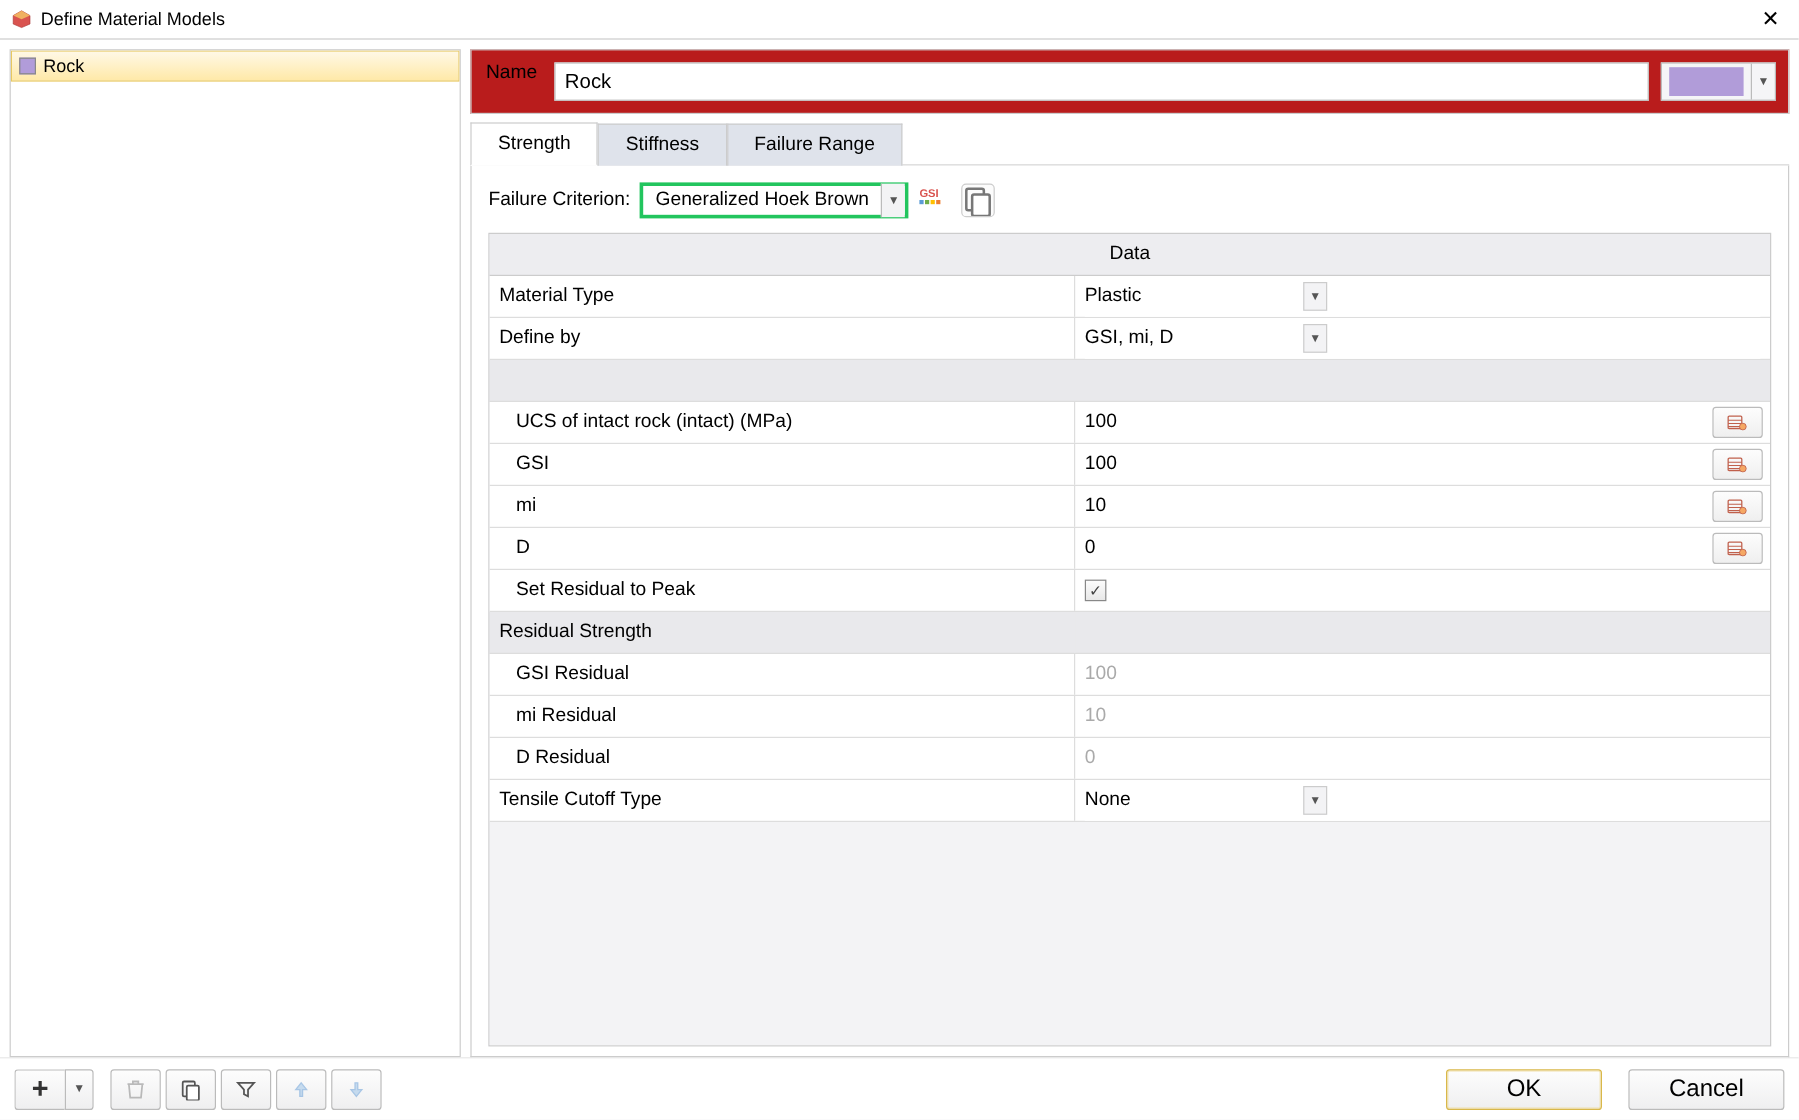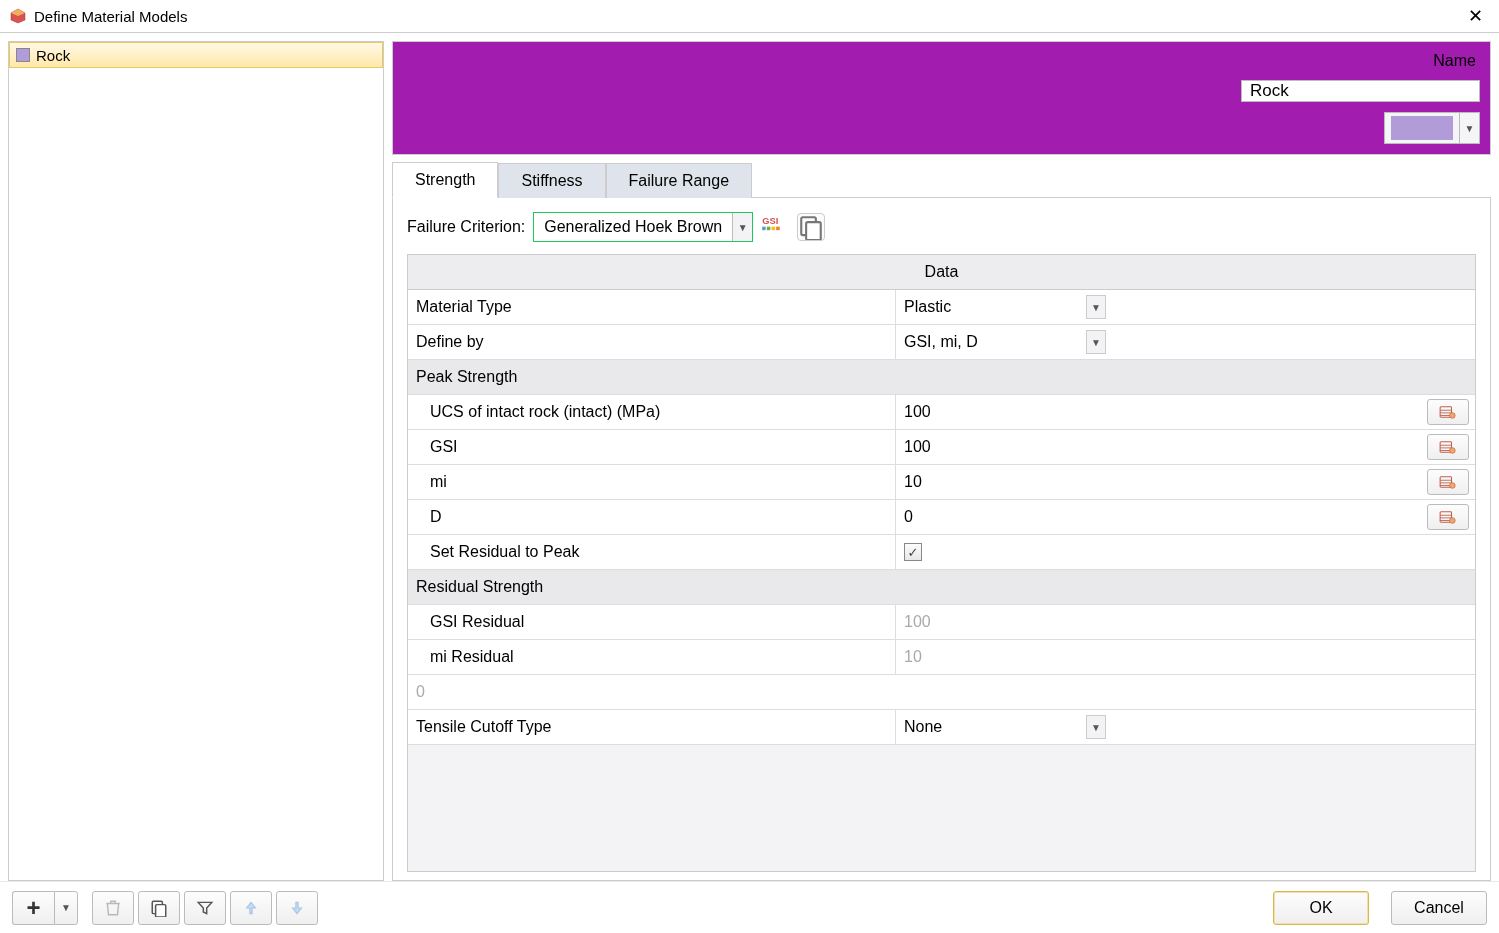--- a/index.html
+++ b/index.html
@@ -13,36 +13,36 @@
 .main { display: flex; height: 848px; }
 
 .sidebar { width: 376px; border: 1px solid #ccc; margin: 8px 4px 0 8px; background: #fff; display:flex; flex-direction:column; }
 .sidebar-list { flex:1; overflow:auto; }
 .sidebar-item { display: flex; align-items: center; height: 26px; padding: 0 6px; background: linear-gradient(#fff8e6, #ffe9a8); border: 1px solid #e8c860; cursor: pointer; }
 .sidebar-item .swatch { width: 14px; height: 14px; background: #b19cd9; border: 1px solid #888; margin-right: 6px; }
 .sidebar-item .label { font-size: 15px; }
 
 .content { flex: 1; margin: 8px 8px 0 4px; display: flex; flex-direction: column; }
 
-.name-row { display: flex; align-items: flex-end; background: #a21caf; border: 1px solid #ccc; padding: 10px 10px; gap: 10px; flex-direction: column; }
+.name-row { display: flex; align-items: flex-start; background: #b91c1c; border: 1px solid #ccc; padding: 10px 10px; gap: 10px; }
 .name-row .lbl { font-size: 16px; padding: 0 4px 0 2px; }
 .name-row input.name { flex: 1; height: 32px; border: 1px solid #bbb; padding: 0 8px; font-size: 17px; background: #fff; }
 .color-combo { display: flex; align-items: center; border: 1px solid #bbb; background: #f5f5f7; height: 32px; }
 .color-combo .swatch { width: 62px; height: 24px; background: #b19cd9; margin: 0 6px; }
 .color-combo .chev { width: 20px; height: 30px; border-left: 1px solid #bbb; display:flex; align-items:center; justify-content:center; font-size:10px; color:#555; }
 
 .tabstrip { display: flex; align-items: flex-end; margin-top: 6px; border-bottom: 1px solid #ccc; }
 .tab { padding: 8px 22px; border: 1px solid #ccc; border-bottom: none; background: #dfe3eb; margin-right: 0; position: relative; top: 1px; cursor: pointer; font-size: 16px; }
 .tab.active { background: #fff; border-bottom: 1px solid #fff; }
 
 .panel { flex: 1; border: 1px solid #ccc; border-top: none; background: #fff; padding: 14px 14px 8px 14px; display:flex; flex-direction:column; }
 
 .fc-row { display: flex; align-items: center; gap: 8px; margin-bottom: 12px; }
 .fc-row .lbl { font-size: 16px; }
-.combo { display: flex; align-items: center; border: 1px solid #22c55e; background: #fff; height: 30px; }
+.combo { display: flex; align-items: center; border: 3px solid #22c55e; background: #fff; height: 30px; }
 .combo .val { padding: 0 10px; font-size: 16px; min-width: 182px; }
 .combo .chev { width: 20px; height: 28px; border-left: 1px solid #bbb; display:flex; align-items:center; justify-content:center; font-size:10px; color:#555; background:#f3f3f5; }
 .icon-btn { width: 28px; height: 28px; border: 1px solid #ccc; border-radius: 4px; display:flex; align-items:center; justify-content:center; background:#fcfcfc; cursor:pointer; }
 .icon-btn.naked { border:none; background:transparent; }
 
 .grid { border: 1px solid #ccc; flex:1; display:flex; flex-direction:column; background:#f3f3f5; }
 .grid .hdr { display: flex; background: #ededf0; border-bottom: 1px solid #ccc; }
 .grid .hdr .cell { padding: 8px 10px; font-size: 16px; text-align: center; }
 .col-type { width: 488px; border-right: 1px solid #ccc; }
 .col-data { flex: 1; }
@@ -71,21 +71,21 @@
 .tool-group { display: flex; gap: 0; margin-right: 14px; }
 .tool-btn { width: 42px; height: 34px; border: 1px solid #bbb; background: linear-gradient(#fdfdfd,#efeff0); display:flex; align-items:center; justify-content:center; cursor:pointer; font-size:20px; color:#333; }
 .tool-btn.split-main { border-right: none; border-radius: 3px 0 0 3px; }
 .tool-btn.split-chev { width: 24px; border-radius: 0 3px 3px 0; font-size:10px; color:#555; }
 .tool-btn.single { border-radius: 3px; }
 .tool-btn + .tool-btn.single { margin-left:4px; }
 .tool-btn svg { width:18px; height:18px; }
 .tool-btn.disabled svg { opacity:0.55; }
 
 .footer .spacer { flex:1; }
-.btn { width: 96px; height: 34px; border: 1px solid #bbb; background: linear-gradient(#fdfdfd,#efeff0); border-radius: 3px; font-size: 16px; cursor:pointer; }
+.btn { width: 130px; height: 34px; border: 1px solid #bbb; background: linear-gradient(#fdfdfd,#efeff0); border-radius: 3px; font-size: 20px; cursor:pointer; }
 .btn.primary { border: 1px solid #d9b84a; box-shadow: 0 0 0 1px #efe0ac inset; }
 .btn + .btn { margin-left: 22px; }
 </style>
 </head>
 <body>
 
 <div class="titlebar">
   <span class="app-icon">
     <svg viewBox="0 0 16 16">
         <polygon points="8,1 15,5 15,12 8,15 1,12 1,5" fill="#d9534f" stroke="#a33" stroke-width="0.5"></polygon>
@@ -163,21 +163,20 @@
             <div class="row">
               <div class="cell type">Define by</div>
               <div class="cell data">
                 <div class="combo">
                   <span class="val">GSI, mi, D</span>
                   <span class="chev">▼</span>
                 </div>
               </div>
             </div>
             <div class="row section">
-              <div class="cell type" style="width: auto; flex: 0 0 488px;">Peak Strength</div>
               <div class="cell data" style="border-left: none;"></div>
             </div>
             <div class="row">
               <div class="cell type indent">UCS of intact rock (intact) (MPa)</div>
               <div class="cell data">
                 <span>100</span>
                 <span class="edit-btn">
                   <svg viewBox="0 0 20 16">
                     <rect x="1" y="2" width="13" height="12" fill="none" stroke="#c0604c" stroke-width="1.2" rx="1"></rect>
                     <line x1="1" y1="6" x2="14" y2="6" stroke="#c0604c"></line>
@@ -249,20 +248,21 @@
                 <span class="disabled">100</span>
               </div>
             </div>
             <div class="row">
               <div class="cell type indent">mi Residual</div>
               <div class="cell data">
                 <span class="disabled">10</span>
               </div>
             </div>
             <div class="row">
+              <div class="cell type indent">D Residual</div>
               <div class="cell data">
                 <span class="disabled">0</span>
               </div>
             </div>
             <div class="row">
               <div class="cell type">Tensile Cutoff Type</div>
               <div class="cell data">
                 <div class="combo">
                   <span class="val">None</span>
                   <span class="chev">▼</span>

